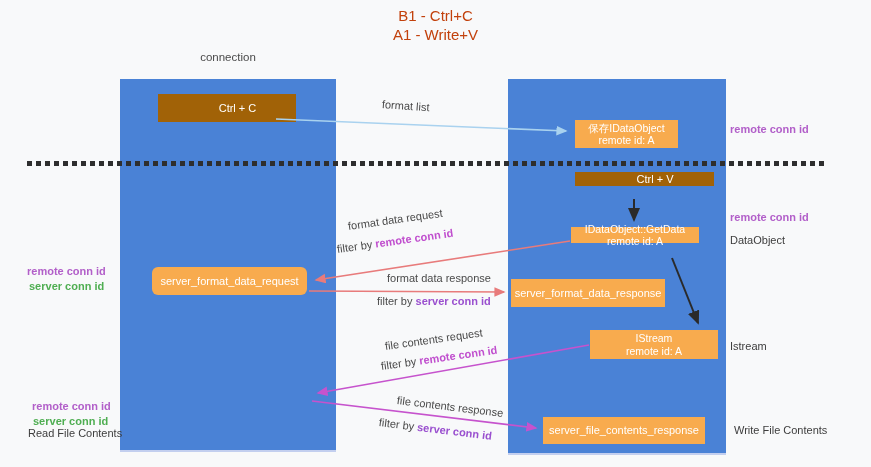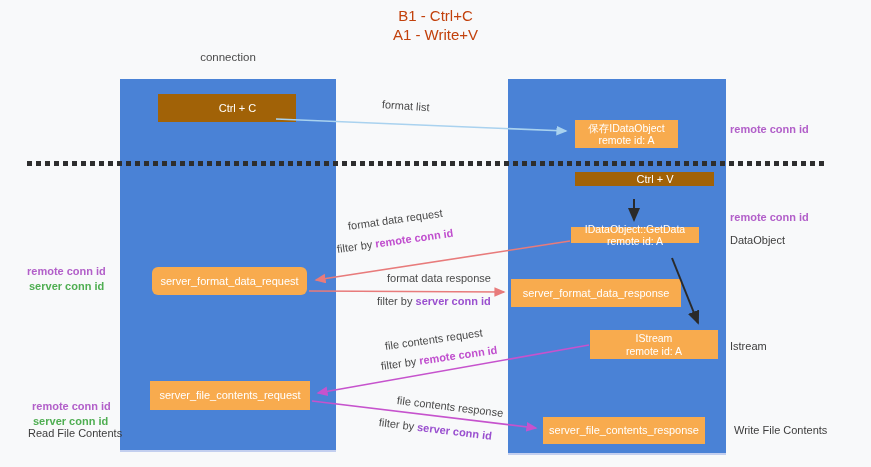--- a/index.html
+++ b/index.html
@@ -67,32 +67,29 @@
 
   <div class="node orange" style="left:571px;top:227px;width:128px;height:16px;">
     <div class="l2">IDataObject::GetData</div>
     <div class="l2">remote id: A</div>
   </div>
 
   <div class="node orange" style="left:152px;top:267px;width:155px;height:28px;border-radius:6px;">
     <div>server_format_data_request</div>
   </div>
 
-  <div class="node orange" style="left:511px;top:279px;width:170px;height:28px;">
+  <div class="node orange" style="left:511px;top:279px;width:154px;height:28px;">
     <div>server_format_data_response</div>
   </div>
 
   <div class="node orange" style="left:590px;top:330px;width:128px;height:29px;">
     <div class="l2">IStream</div>
     <div class="l2">remote id: A</div>
   </div>
 
-  <div class="node orange" style="left:150px;top:381px;width:160px;height:29px;">
-    <div>server_file_contents_request</div>
-  </div>
 
   <div class="node orange" style="left:543px;top:417px;width:162px;height:27px;">
     <div>server_file_contents_response</div>
   </div>
 
   <svg class="overlay" width="871" height="467" viewBox="0 0 871 467">
     <defs>
       <marker id="m-blue" markerWidth="8" markerHeight="8" refX="6" refY="3" orient="auto">
           <path d="M0,0 L7,3 L0,6 z" fill="#a9d2ef"></path>
         </marker>

